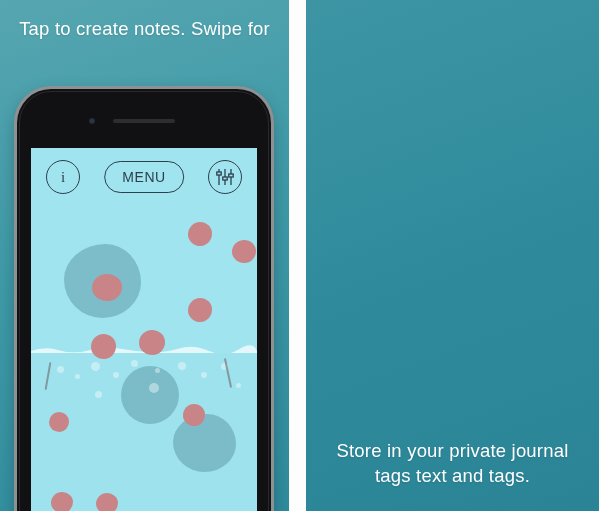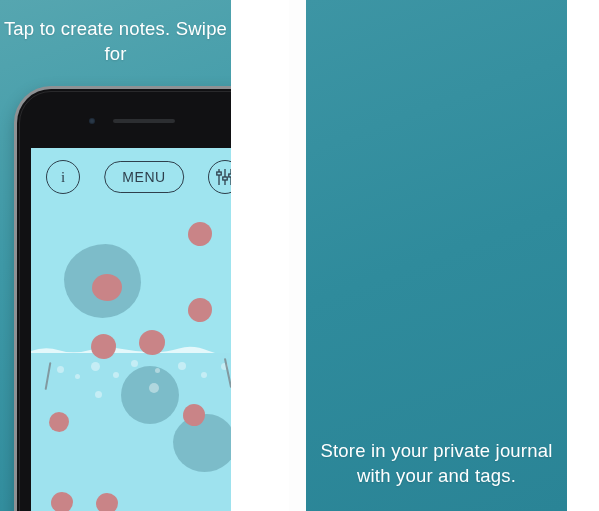--- a/index.html
+++ b/index.html
@@ -1,23 +1,23 @@
 <!DOCTYPE html>
 <html><head>
 <meta charset="utf-8">
 <style>
   html,body{margin:0;padding:0;background:#ffffff;}
   body{width:599px;height:511px;overflow:hidden;font-family:"Liberation Sans",sans-serif;}
   .stage{position:relative;width:599px;height:511px;overflow:hidden;}
 
   
   .panel{position:absolute;top:0;height:511px;overflow:hidden;}
-  .panel-left{left:0;width:231px;background:linear-gradient(160deg,#56a6b0 0%,#3f9aa8 45%,#2f8b9c 100%);}
+  .panel-left{left:0;width:289px;background:linear-gradient(160deg,#56a6b0 0%,#3f9aa8 45%,#2f8b9c 100%);}
   .panel-gap{left:289px;width:17px;background:#fdfdfd;}
-  .panel-right{left:306px;width:261px;background:linear-gradient(160deg,#3d95a4 0%,#2f8b9c 50%,#2a8496 100%);}
+  .panel-right{left:306px;width:293px;background:linear-gradient(160deg,#3d95a4 0%,#2f8b9c 50%,#2a8496 100%);}
 
   .caption{position:absolute;left:0;width:100%;text-align:center;color:#ffffff;
     font-size:18.5px;line-height:25px;letter-spacing:.2px;font-weight:400;
     text-shadow:0 1px 2px rgba(0,0,0,.12);}
   .caption-left{top:16px;}
   .caption-right{top:438px;}
   .caption span{display:block;}
 
   
   .phone{position:absolute;background:#111113;border-radius:34px;
@@ -131,17 +131,17 @@
       </div>
     </div>
   </div>
 
   <div class="panel panel-gap"></div>
 
   <div class="panel panel-right">
 
     <div class="caption caption-right">
       <span>Store in your private journal</span>
-      <span>with your and tags.</span>
+      <span>tags text and tags.</span>
     </div>
   </div>
 
 </div>
 
 </body></html>

